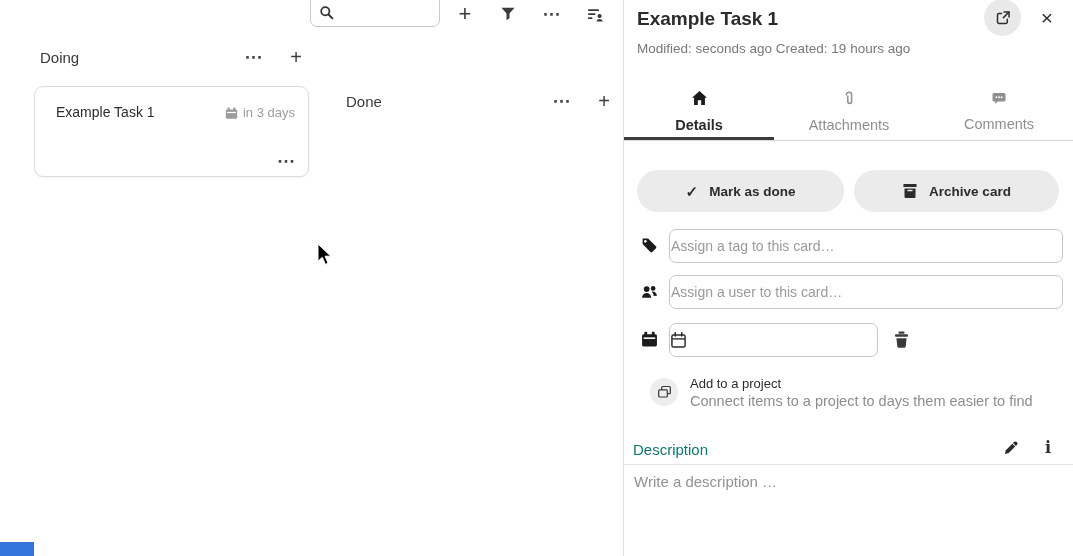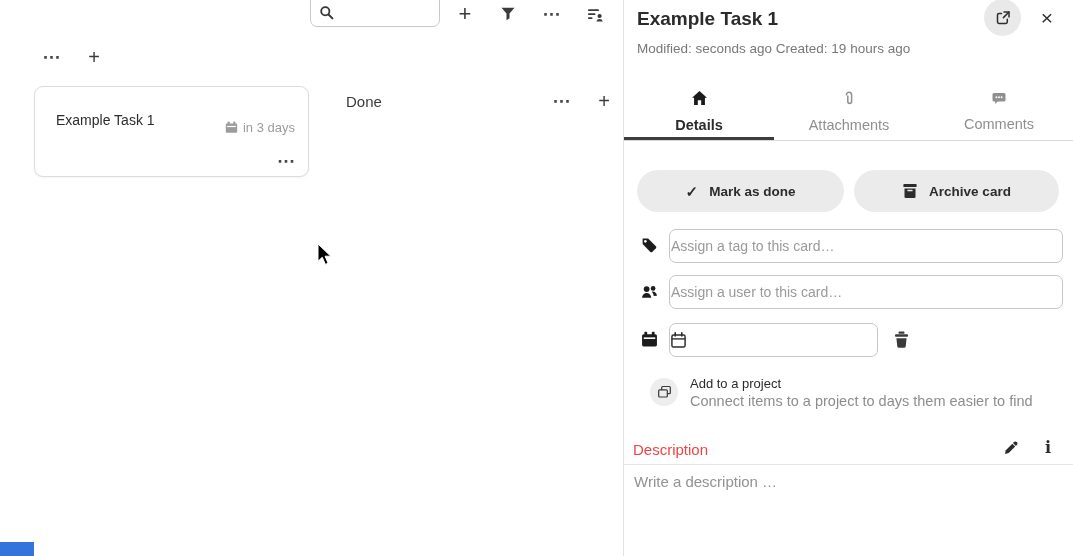--- a/index.html
+++ b/index.html
@@ -38,21 +38,21 @@
   .col-btn.menu { margin-right:18px; }
 
   
   .card {
     position:absolute; left:34px; top:86px; width:275px; height:91px;
     background:#fff; border:1px solid #dcdcdc; border-radius:9px;
     box-shadow:0 1px 2px rgba(0,0,0,0.05);
   }
   .card-row1 { display:flex; align-items:center; padding:17px 13px 0 21px; }
   .card-title { flex:1; font-size:14px; color:#2c2c2c; }
-  .card-due { display:flex; align-items:center; gap:5px; color:#9c9c9c; font-size:13px;margin-top:16px; }
+  .card-due { display:flex; align-items:flex-end; gap:5px; color:#9c9c9c; font-size:13px; }
   .card-menu { position:absolute; right:12px; bottom:6px; background:none; border:none; }
 
   
   .stray-blue { position:absolute; left:0; top:542px; width:34px; height:14px; }
 
   
   .cursor { position:absolute; left:317px; top:243px; }
 
   
   .panel {
@@ -110,21 +110,21 @@
   .trash-btn { position:absolute; left:262px; top:327px; width:30px; height:26px; background:none; border:none; color:#3a3a3a; display:flex; align-items:center; justify-content:center; }
 
   .proj-row { position:absolute; left:16px; top:372px; width:450px; height:40px; background:none; border:none; text-align:left; }
   .proj-circle {
     position:absolute; left:10px; top:6px; width:28px; height:28px; border-radius:50%;
     background:#ededed; display:flex; align-items:center; justify-content:center;
   }
   .proj-title { position:absolute; left:50px; top:4px; font-size:13px; color:#2b2b2b; }
   .proj-sub   { position:absolute; left:50px; top:21px; font-size:14.5px; color:#8d8d8d; }
 
-  .desc-label { position:absolute; left:9px; top:441px; font-size:15px; color:#ef4444; }
+  .desc-label { position:absolute; left:9px; top:441px; font-size:15px; color:#0f766e; }
   .desc-edit-btn { position:absolute; left:375px; top:437px; width:24px; height:22px; background:none; border:none; color:#2b2b2b; display:flex; align-items:center; justify-content:center; }
   .desc-info-btn { position:absolute; left:414px; top:436px; width:20px; height:22px; background:none; border:none;
     font-family:"DejaVu Serif", serif; font-weight:700; font-size:16px; color:#2b2b2b; }
   .desc-divider { position:absolute; left:0; top:464px; width:450px; height:1px; background:#e4e4e4; }
   .desc-placeholder { position:absolute; left:10px; top:473px; font-size:15px; color:#929292; }
 </style>
 </head>
 <body>
 
 <div class="stage">
@@ -154,20 +154,21 @@
       <svg width="17" height="17" viewBox="0 0 17 17">
         <rect x="1" y="3.2" width="11" height="1.9" rx="0.9" fill="#3b3b3b"></rect>
         <rect x="1" y="7.2" width="7.5" height="1.9" rx="0.9" fill="#3b3b3b"></rect>
         <rect x="1" y="11.2" width="4.5" height="1.9" rx="0.9" fill="#3b3b3b"></rect>
         <circle cx="12.6" cy="10" r="2.1" fill="#3b3b3b"></circle>
         <path d="M9.4 15.6 a3.3 3.3 0 0 1 6.4 0 Z" fill="#3b3b3b"></path>
       </svg>
     </button>
 
     <div class="col-header c1">
+      <span class="col-title">Doing</span>
       <button class="col-btn menu">
         <span class="glyph-dots">⋯</span>
       </button>
       <button class="col-btn">
         <span class="glyph-plus" style="font-size:20px;">+</span>
       </button>
     </div>
 
     <div class="col-header c2">
       <span class="col-title">Done</span>

